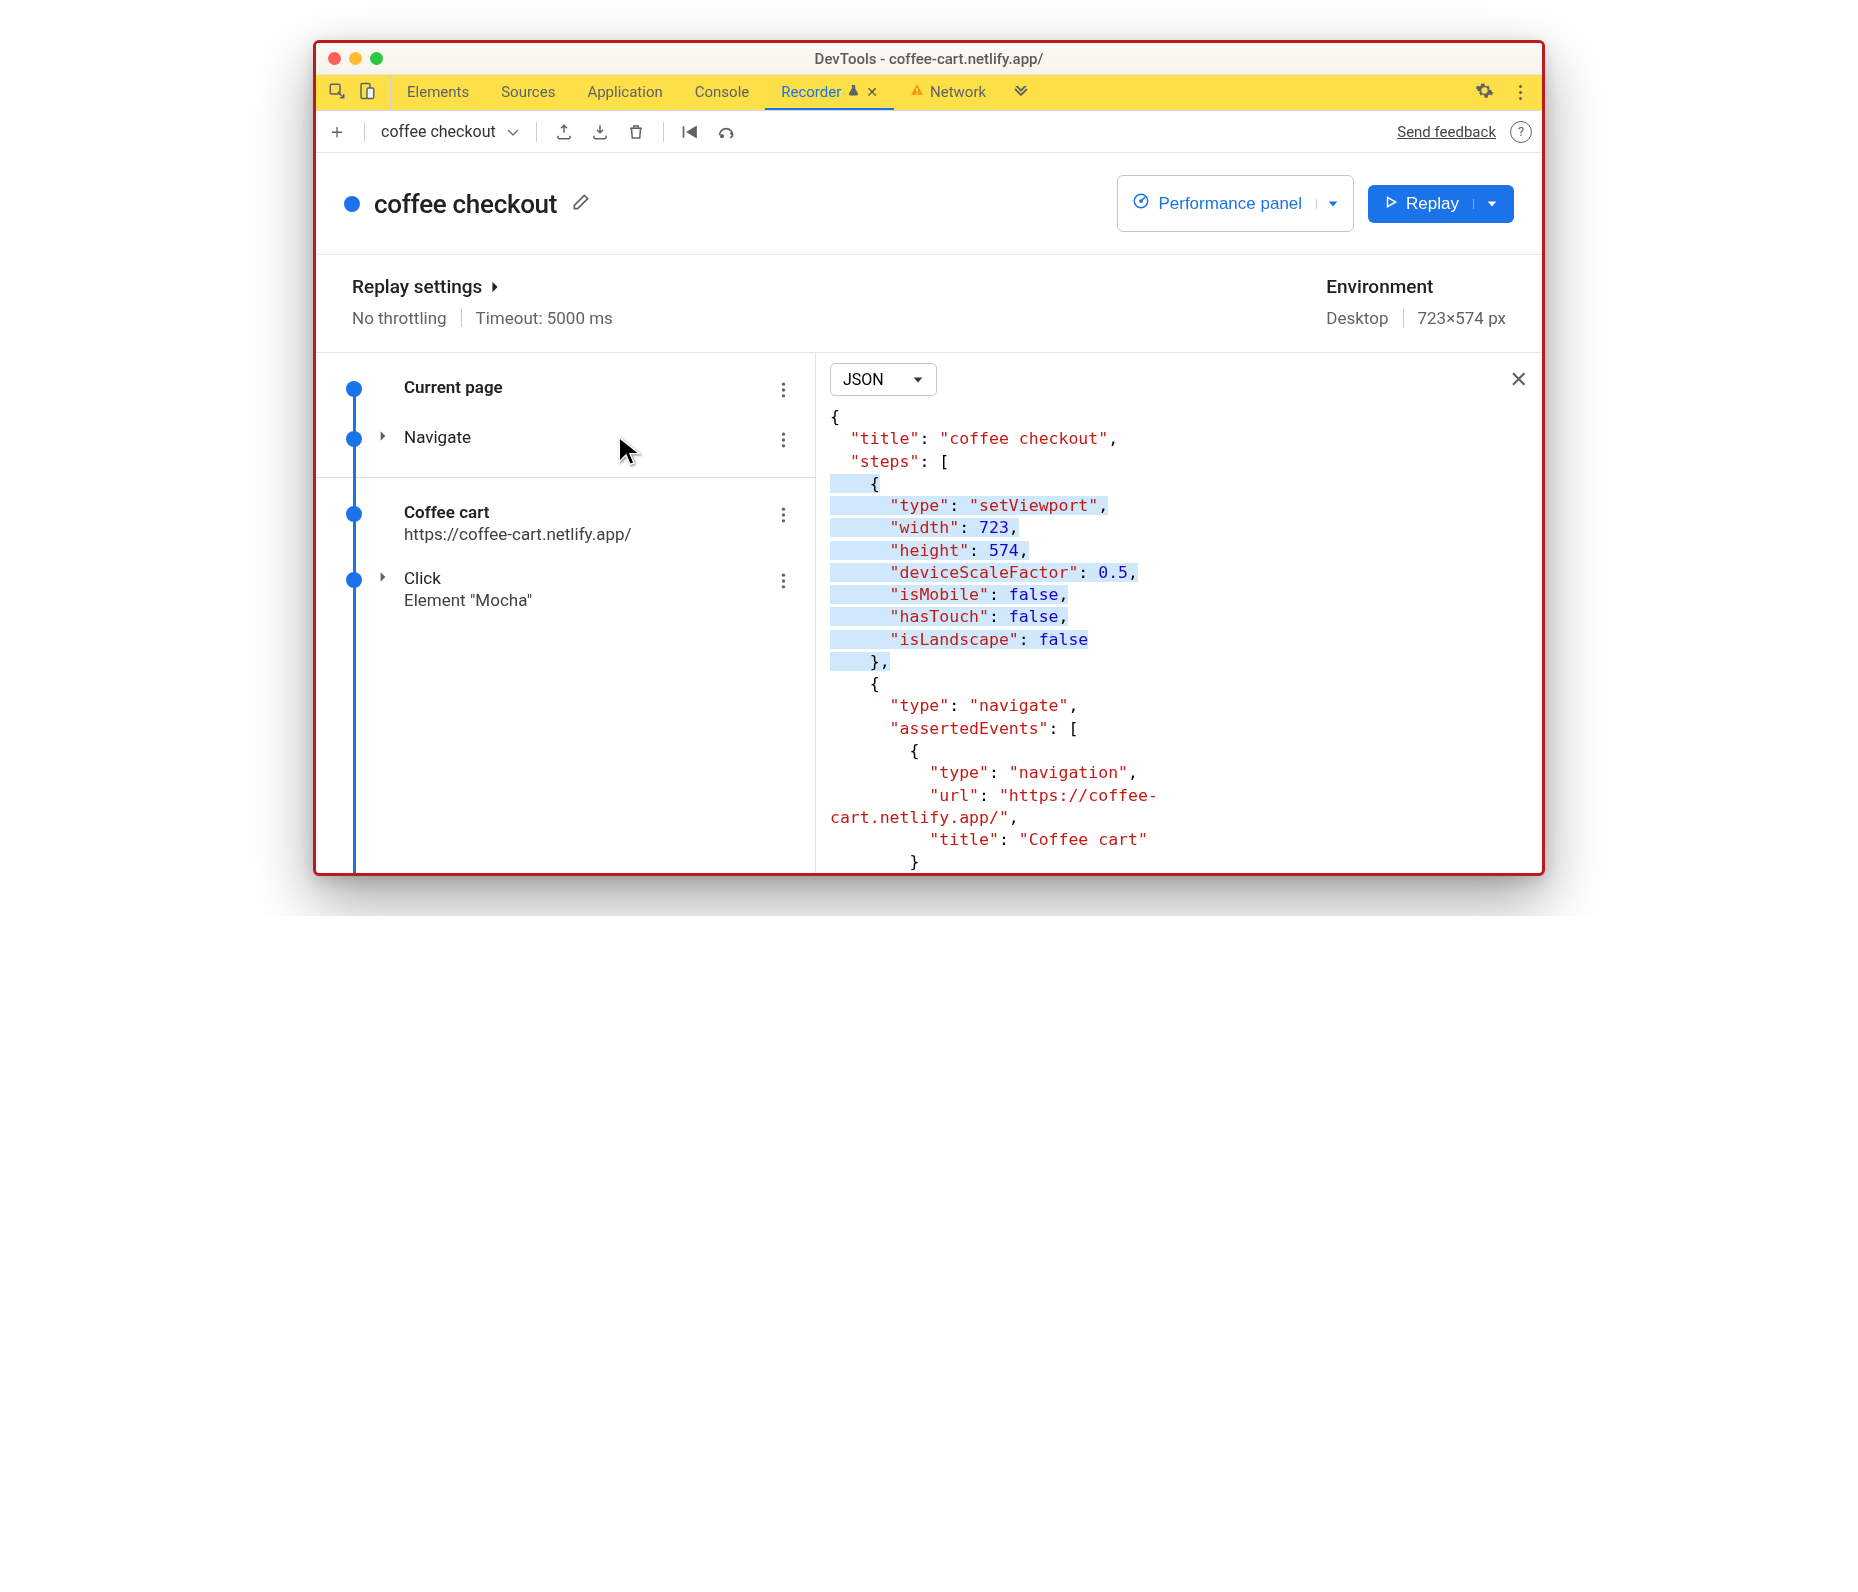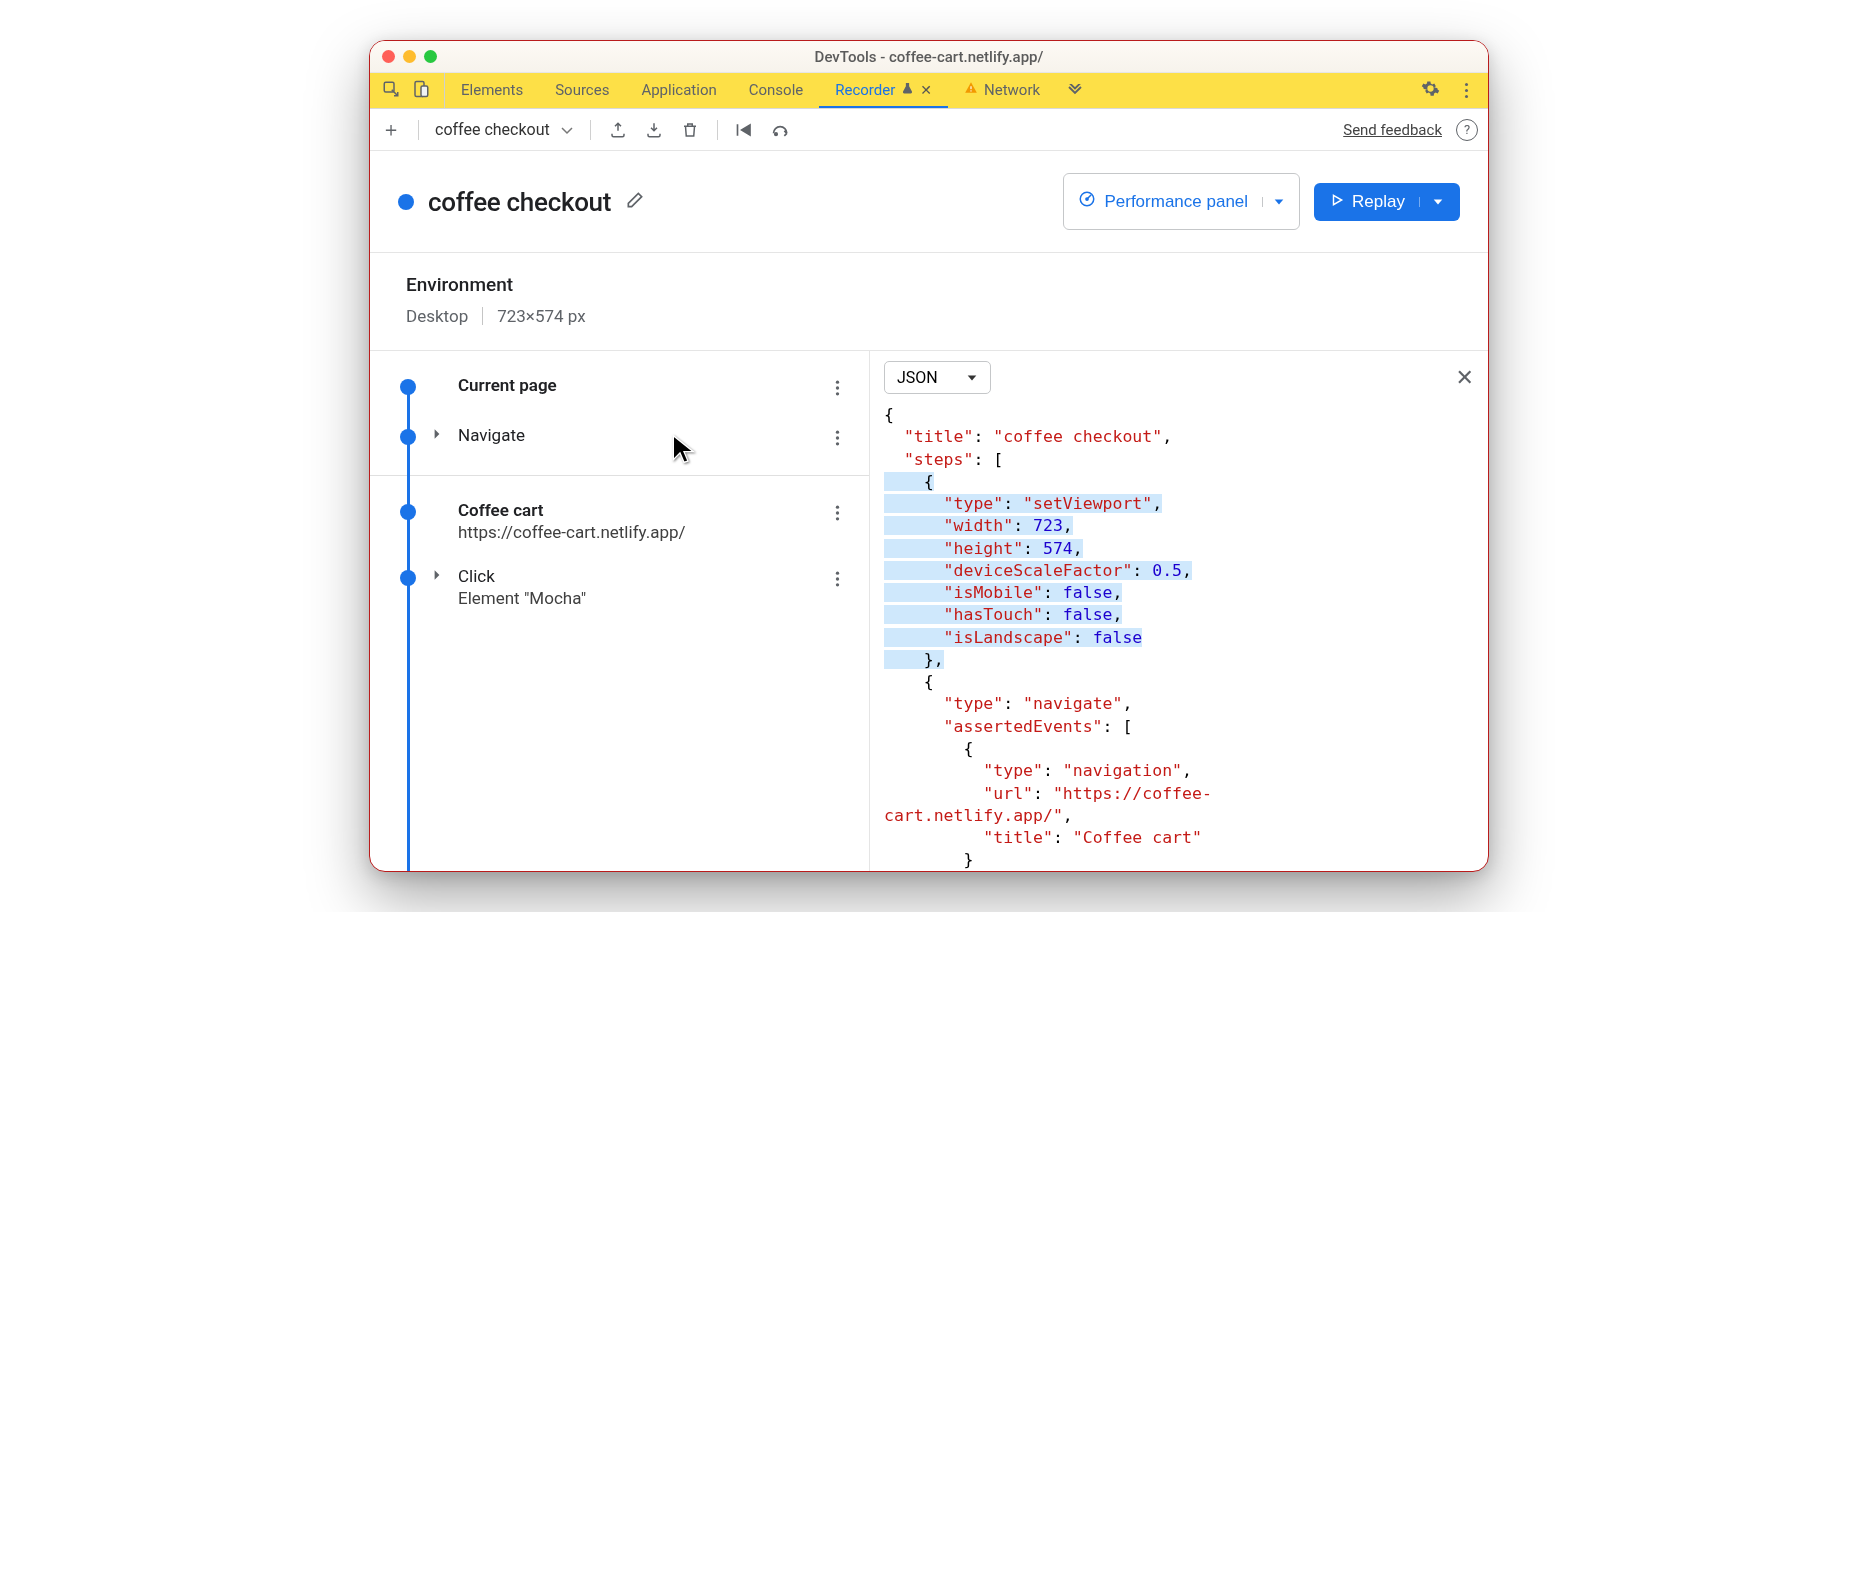--- a/index.html
+++ b/index.html
@@ -5,26 +5,26 @@
   * { box-sizing: border-box; margin: 0; padding: 0; }
   body {
     font-family: -apple-system, BlinkMacSystemFont, "Segoe UI", Roboto, sans-serif;
     background: #fff;
     display: flex;
     justify-content: center;
     align-items: flex-start;
     padding: 40px;
   }
   .window {
-    width: 1120px;
+    width: 1232px;
     background: #fff;
-    border-radius: 16px;
+    border-radius: 6px;
     box-shadow: 0 25px 60px rgba(0,0,0,0.35), 0 4px 16px rgba(0,0,0,0.15);
     overflow: hidden;
-    border: 1px solid #b91c1c;
+    border: 3px solid #b91c1c;
   }
   
   .titlebar {
     height: 32px;
     background: linear-gradient(#fdfaf5,#f7f3ec);
     display: flex;
     align-items: center;
     padding: 0 12px;
     position: relative;
     border-bottom: 1px solid #e6e6e6;
@@ -275,20 +275,33 @@
       <span>Replay</span>
       <span class="chevpart">
         <svg width="12" height="10" viewBox="0 0 14 10" fill="#fff">
             <path d="M2 2 L7 8 L12 2 Z"></path>
           </svg>
       </span>
     </button>
   </div>
 
   <div class="settings">
+    <div>
+      <h3>
+        <span>Replay settings</span>
+        <svg width="10" height="12" viewBox="0 0 10 14" fill="#202124">
+            <path d="M2 1 L8 7 L2 13 Z"></path>
+          </svg>
+      </h3>
+      <div class="sub">
+        <span>No throttling</span>
+        <span class="vsep"></span>
+        <span>Timeout: 5000 ms</span>
+      </div>
+    </div>
     <div style="text-align:right;">
       <h3>Environment</h3>
       <div class="sub" style="justify-content:flex-end;">
         <span>Desktop</span>
         <span class="vsep"></span>
         <span>723×574 px</span>
       </div>
     </div>
   </div>
 

